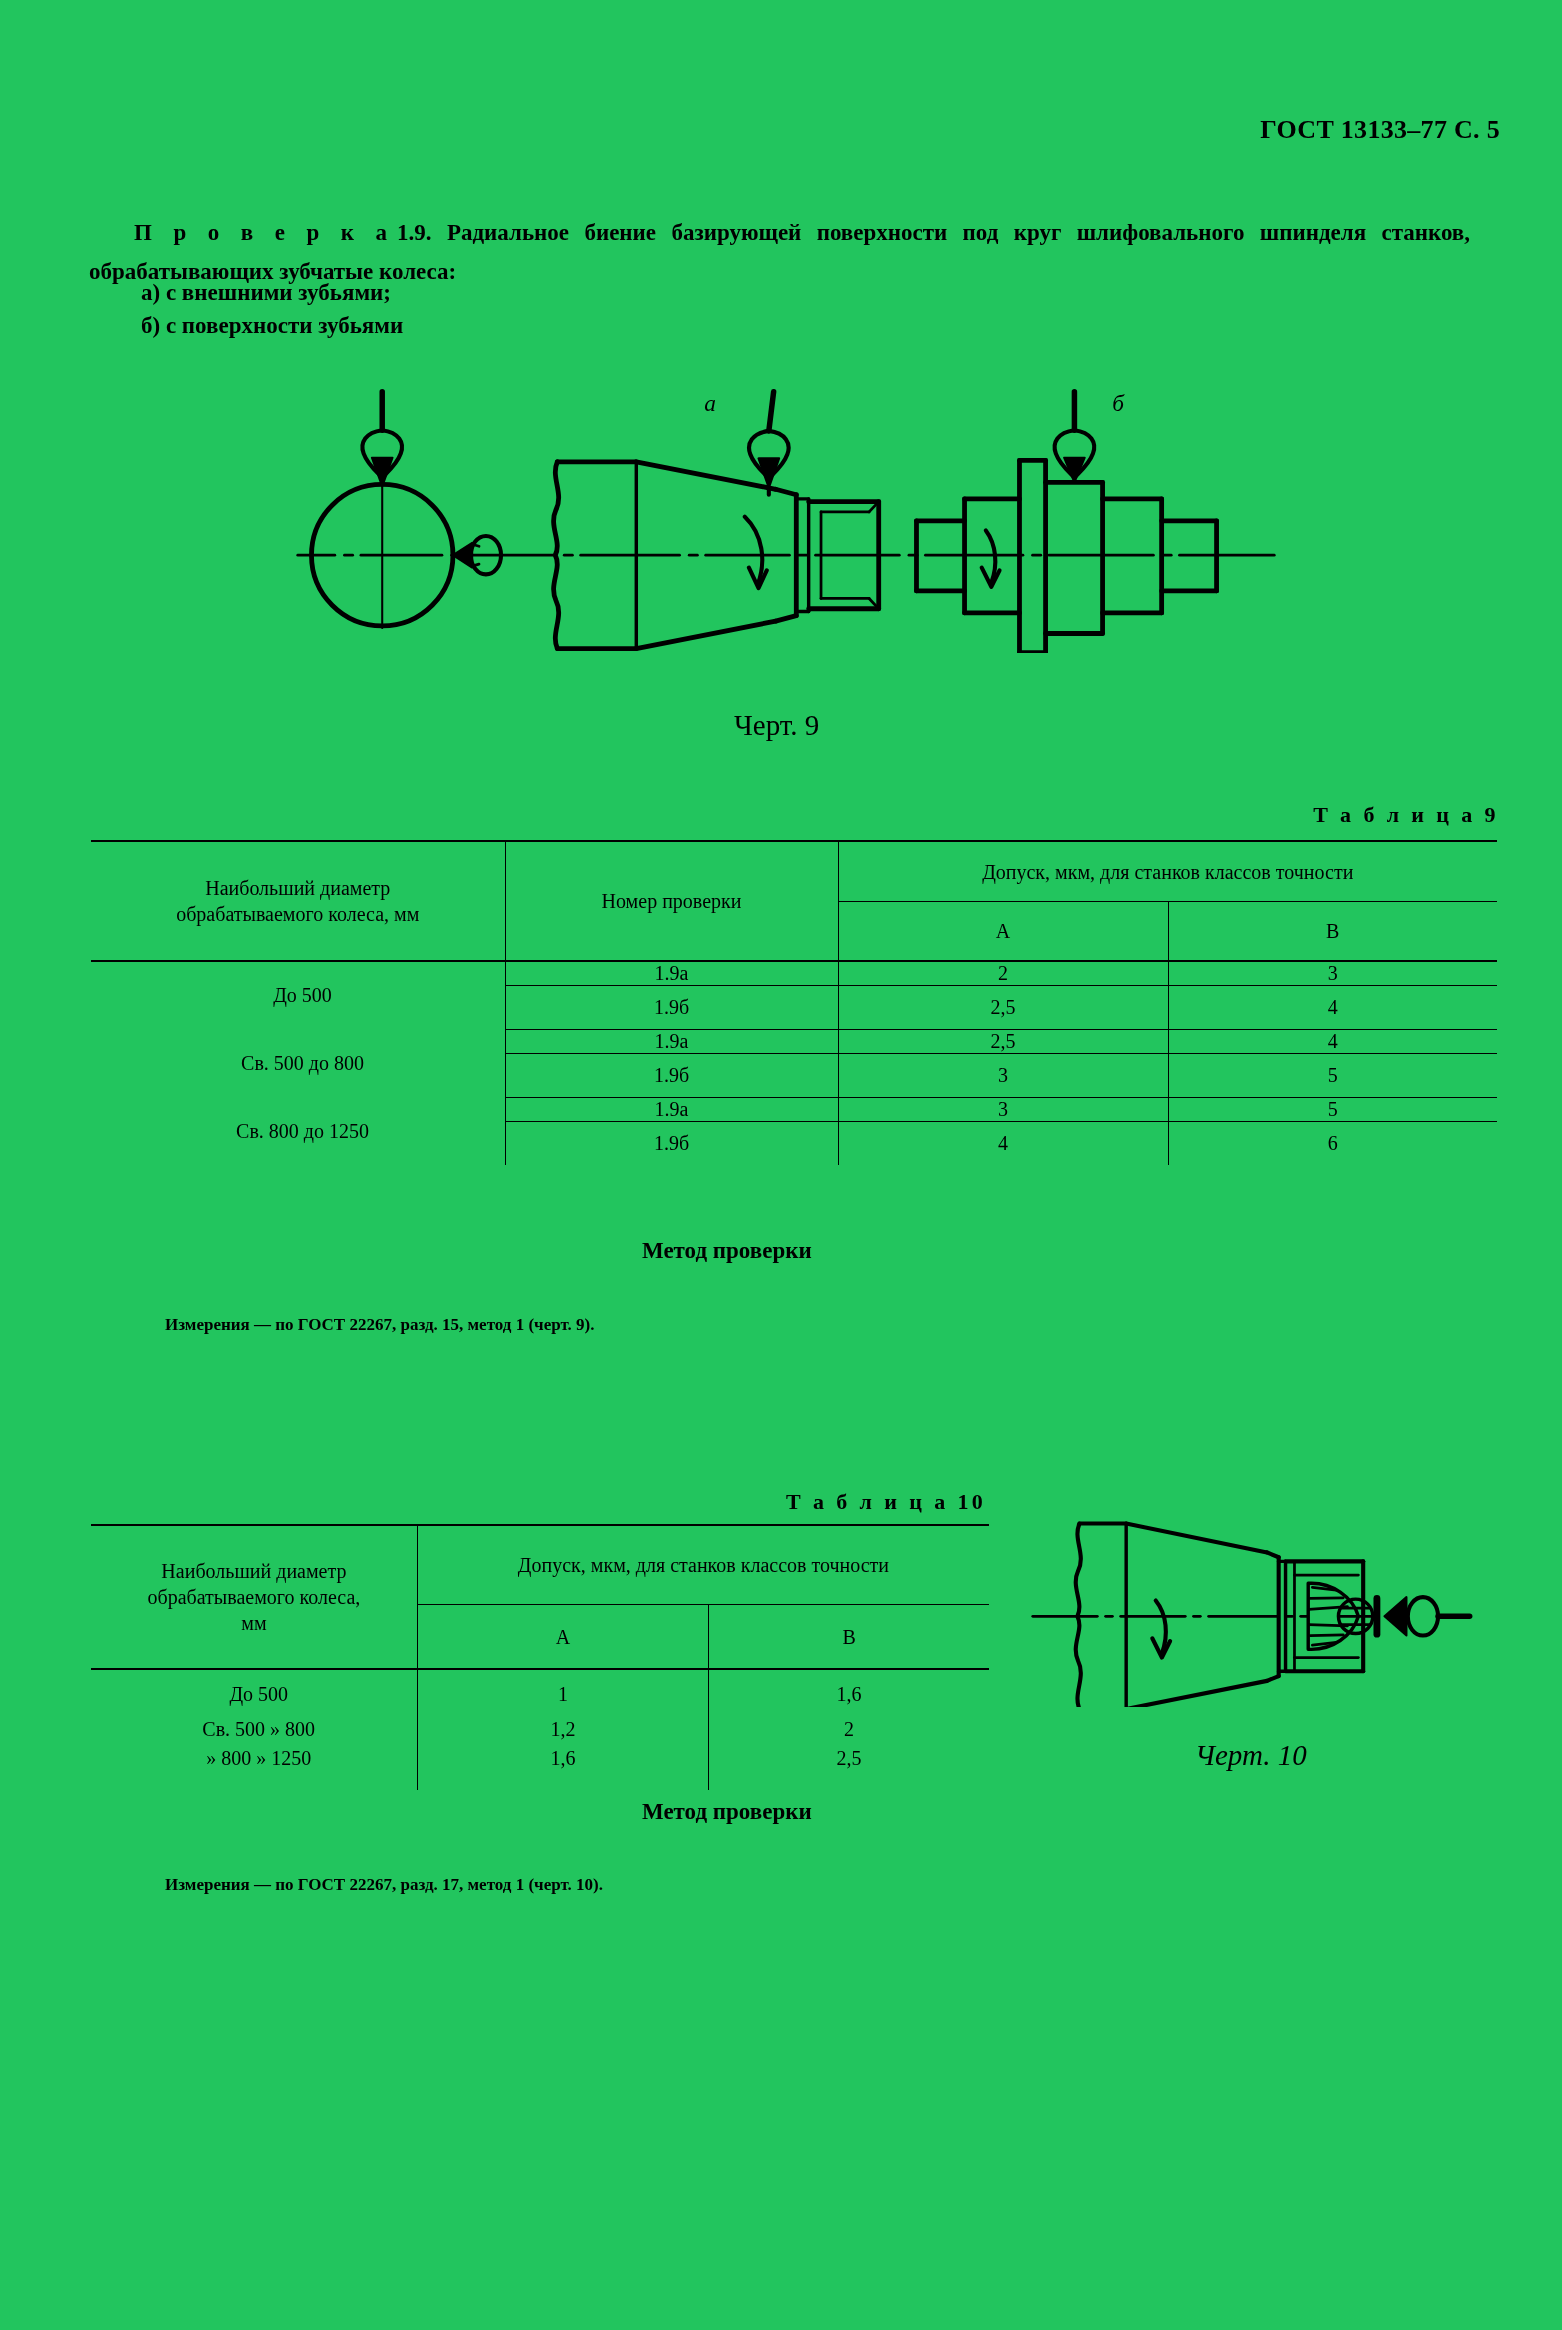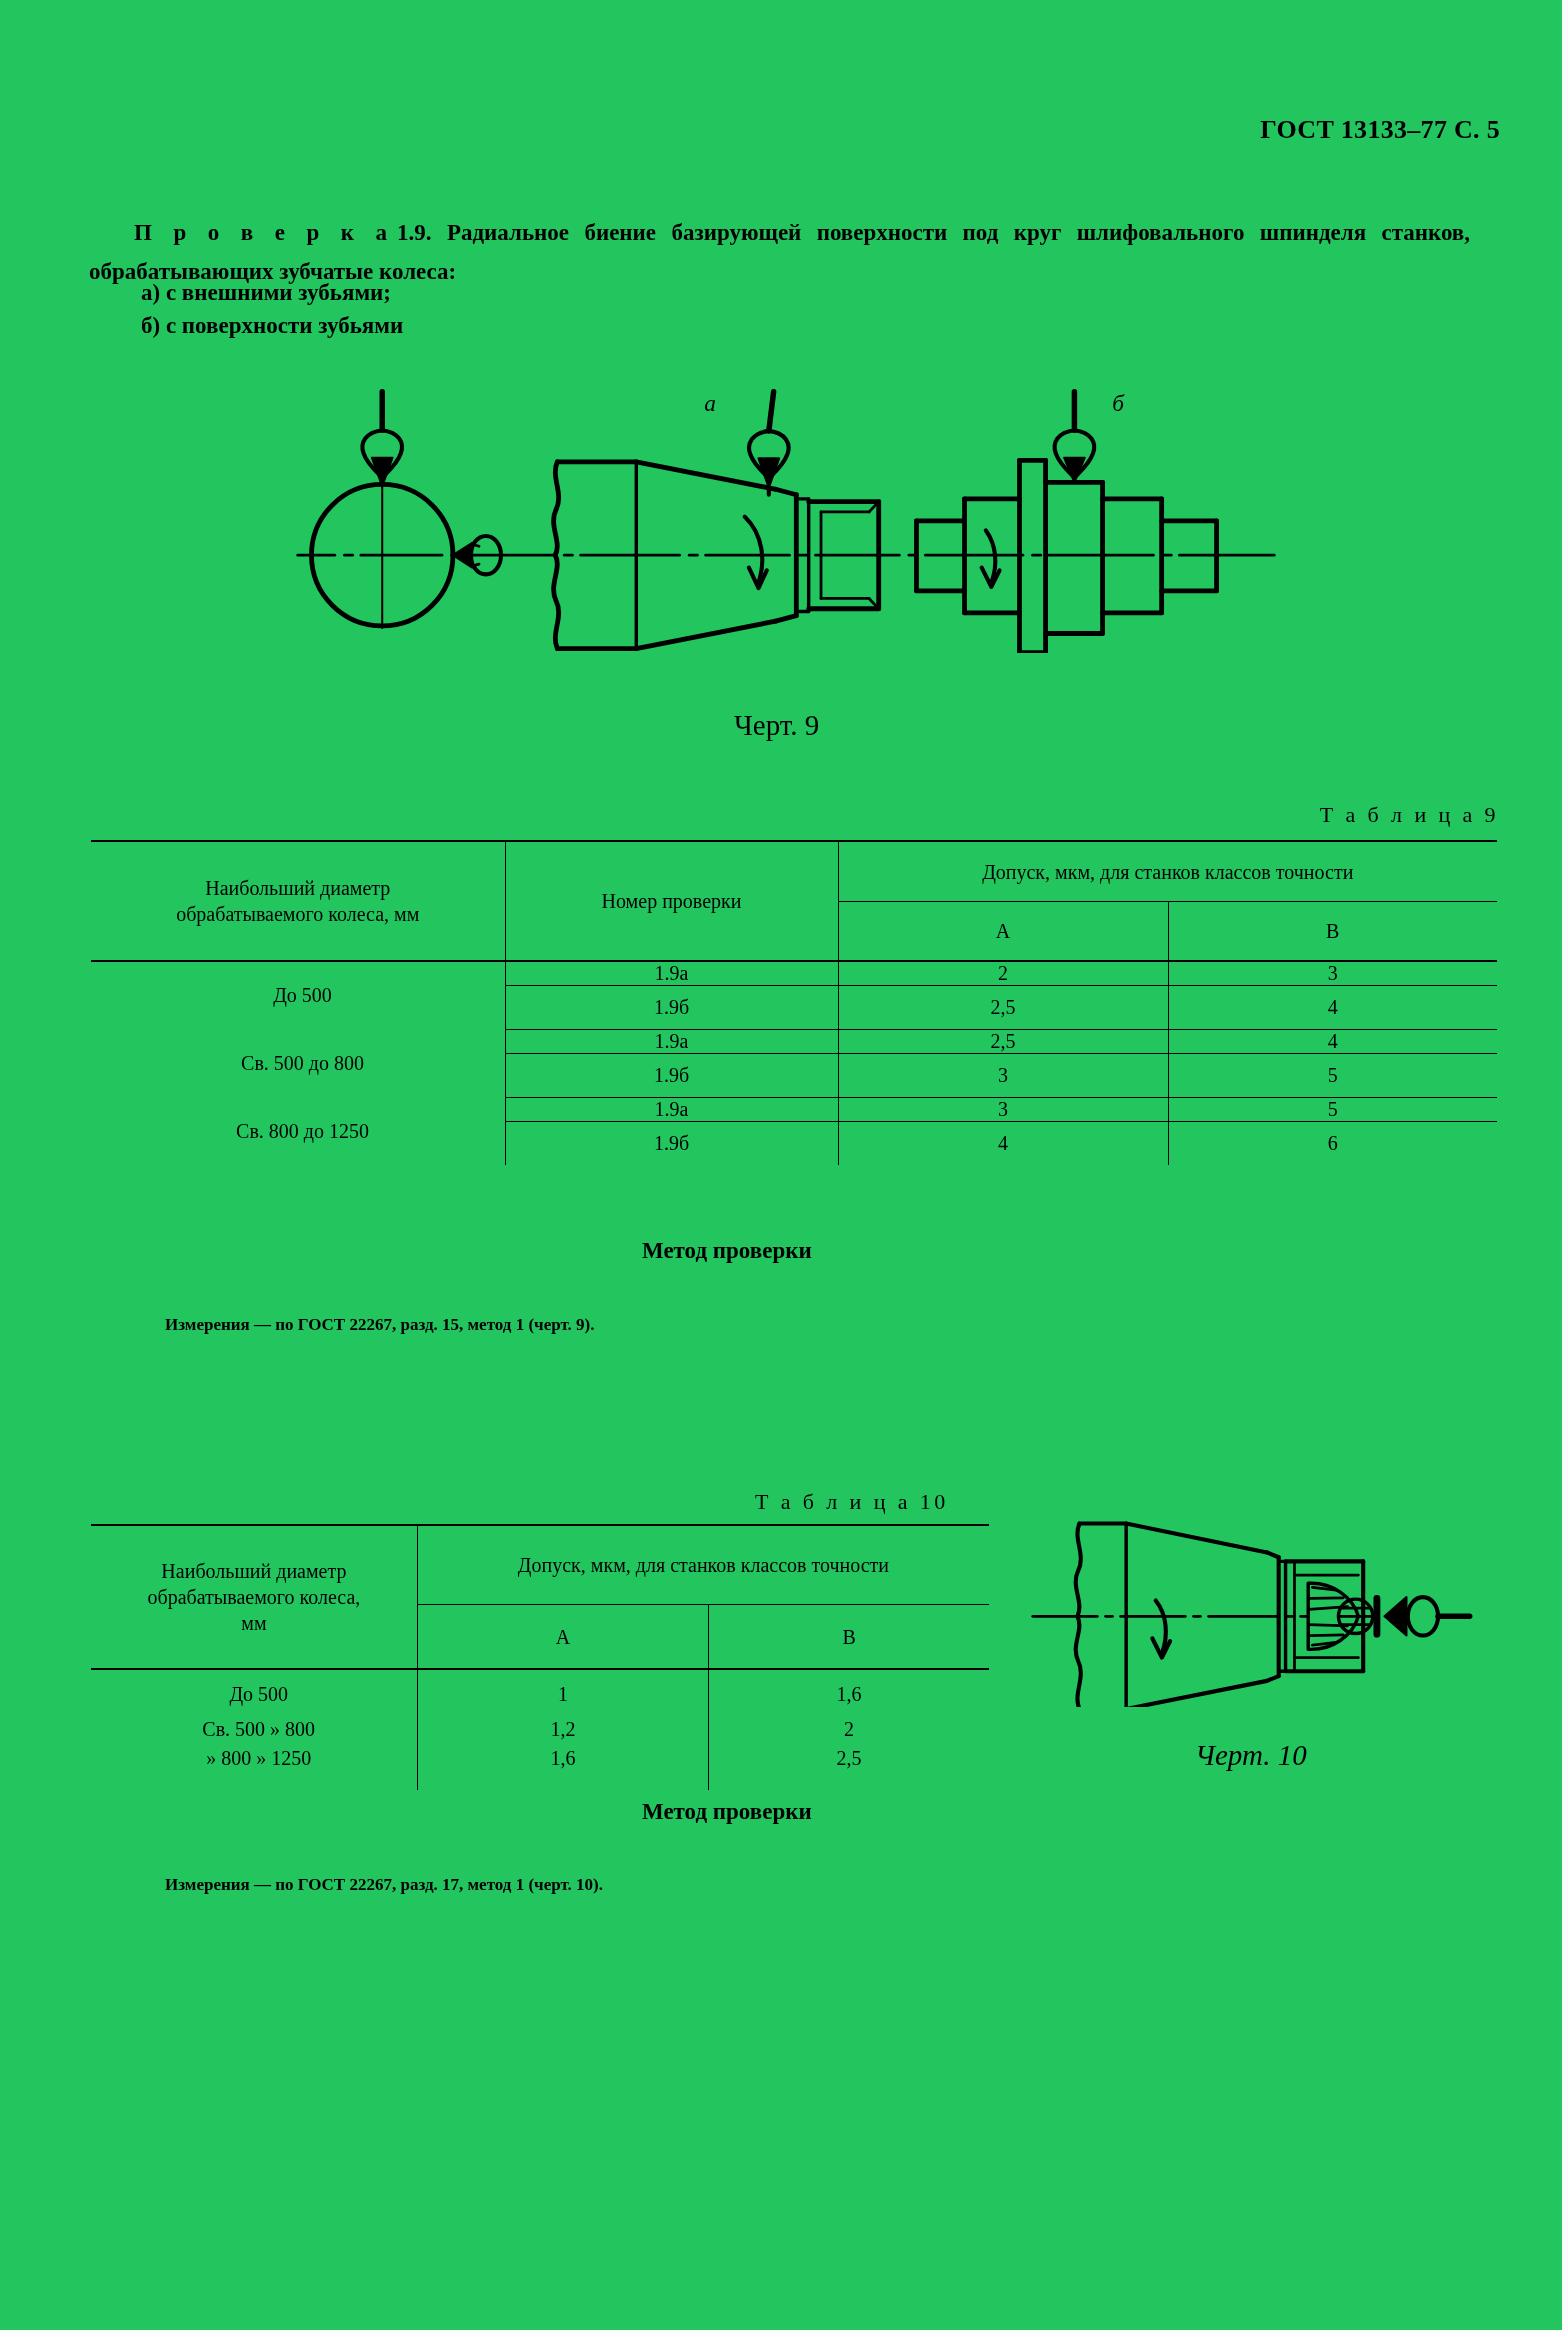--- a/index.html
+++ b/index.html
@@ -63,21 +63,21 @@
   }
   .fig-caption {
     position: absolute;
     font-size: 29px;
     font-weight: normal;
     white-space: nowrap;
   }
   .table-caption {
     position: absolute;
     font-size: 22px;
-    font-weight: normal;
+    font-weight: bold;
     letter-spacing: 3.4px;
     white-space: nowrap;
   }
 
   
   .gost-table {
     position: absolute;
     border-collapse: collapse;
     font-size: 20px;
     font-weight: normal;
@@ -294,21 +294,21 @@
         <td class="tb-l">4</td>
         <td class="tb-l">6</td>
       </tr>
     </tbody>
   </table>
 
   <div class="center-head" style="left:642px; top:1238px;">Метод проверки</div>
   <div class="plain-line" style="left:165px; top:1304px;">Измерения — по ГОСТ 22267, разд. 15, метод 1 (черт. 9).</div>
 
 
-  <div class="table-caption" style="left:755px; top:1489px;">Т а б л и ц а  10</div>
+  <div class="table-caption" style="left:786px; top:1489px;">Т а б л и ц а  10</div>
 
   <table class="gost-table" style="left:91px; top:1524px; width:898px;">
     <colgroup>
       <col style="width:326px">
       <col style="width:291px">
       <col style="width:280px">
     </colgroup>
     <thead>
       <tr>
         <td class="tb-top tb-bot hdr-cell" rowspan="2" style="height:141px;">

